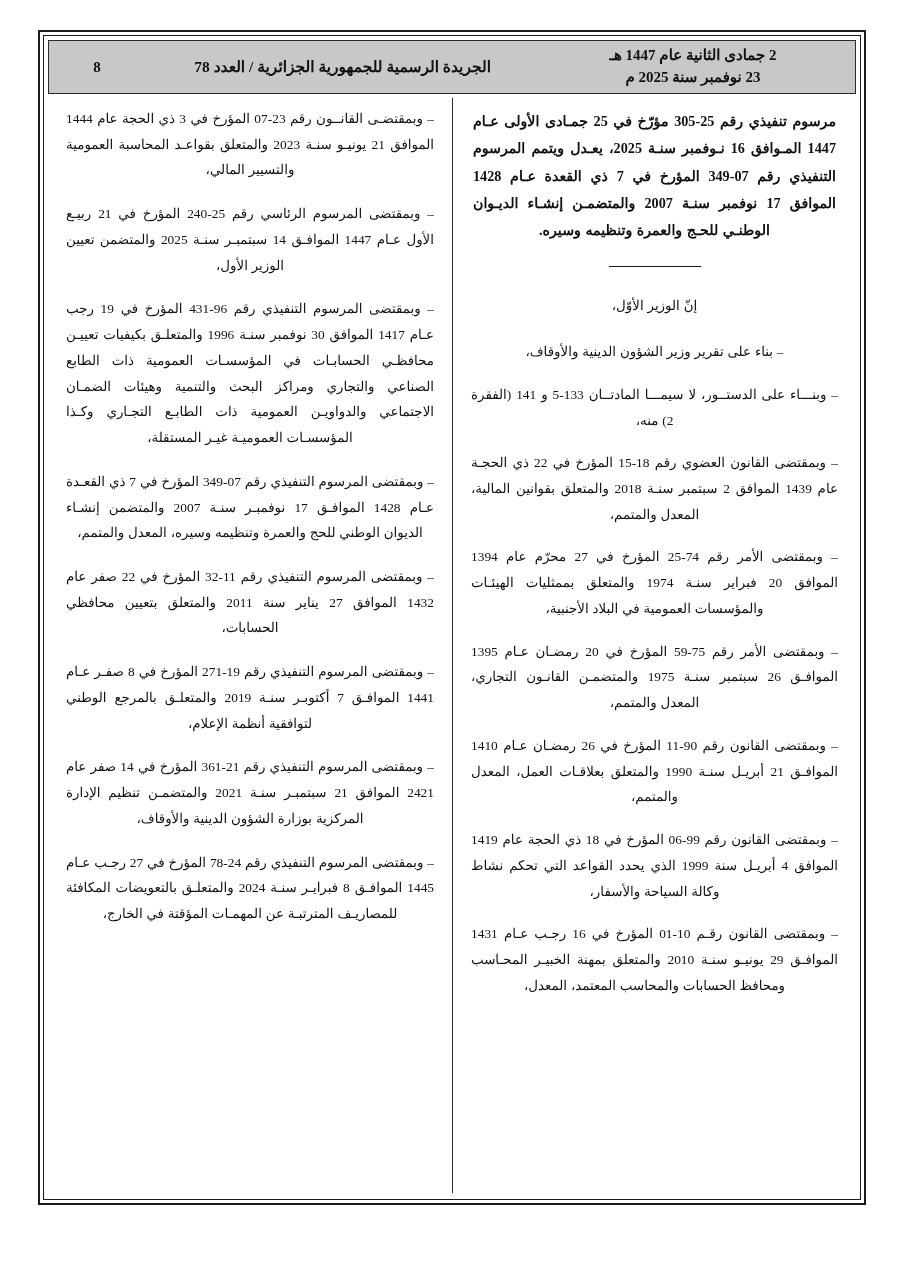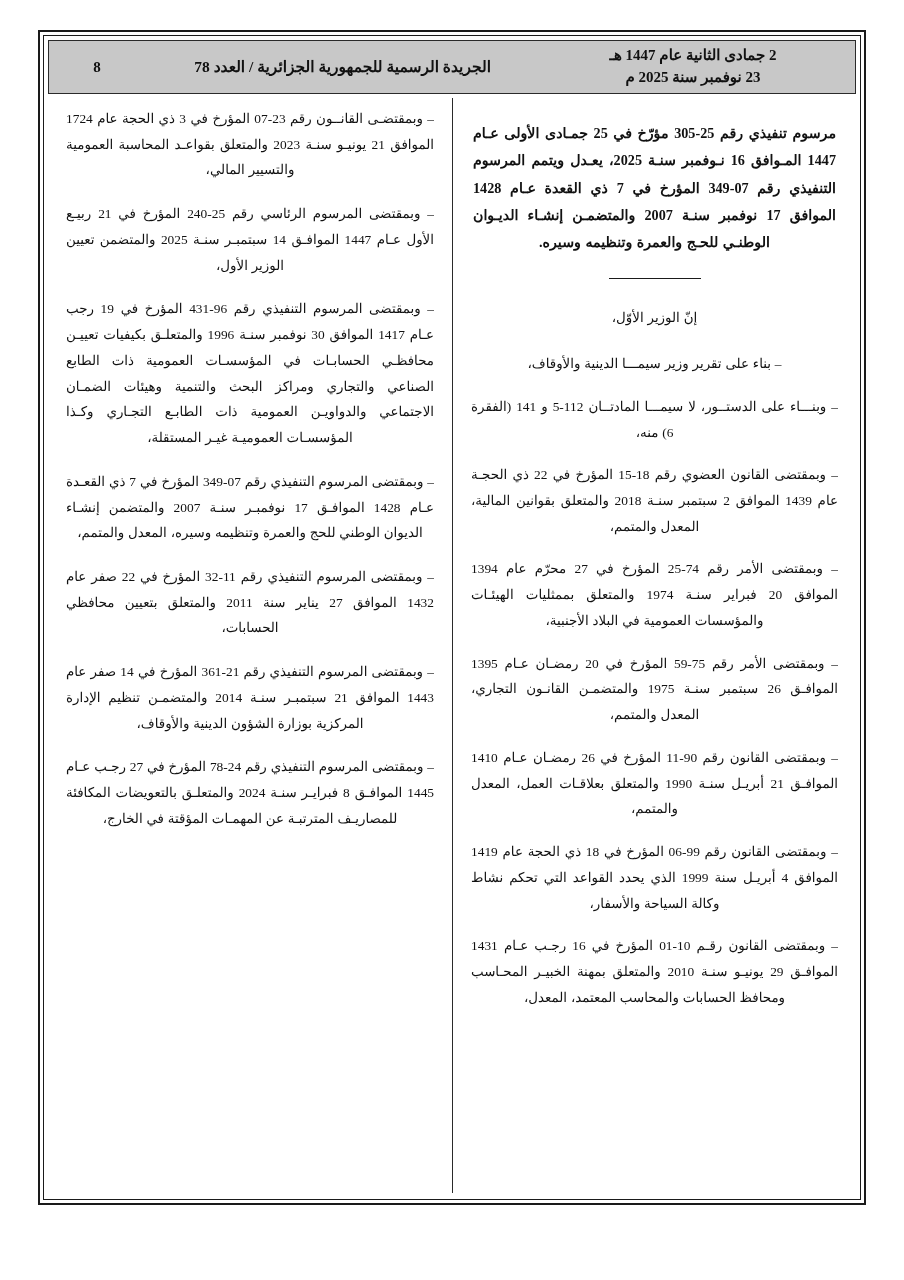--- a/index.html
+++ b/index.html
@@ -103,21 +103,21 @@
     width: 50%;
   }
 
   
   .decree-title {
     font-weight: bold;
     font-size: 14.2px;
     line-height: 1.92;
     text-align: justify;
     text-align-last: center;
-    margin: 16px 2px 0 2px;
+    margin: 4px 2px 0 2px;
     word-spacing: 1px;
   }
   .rule {
     width: 92px;
     height: 0;
     border-top: 1.6px solid #1a1a1a;
     margin: 22px auto 26px auto;
   }
   .para {
     font-size: 13.4px;
@@ -152,38 +152,39 @@
       <div class="masthead-pageno">8</div>
     </div>
 
     <div class="columns">
 
       <div class="col col-right">
         <div class="decree-title">مرسوم تنفيذي رقم 25-305 مؤرّخ في 25 جمـادى الأولى عـام 1447 المـوافق 16 نـوفمبر سنـة 2025، يعـدل ويتمم المرسوم التنفيذي رقم 07-349 المؤرخ في 7 ذي القعدة عـام 1428 الموافق 17 نوفمبر سنـة 2007 والمتضمـن إنشـاء الديـوان الوطنـي للحـج والعمرة وتنظيمه وسيره.</div>
         <div class="rule"></div>
         <div>
           <p class="para para-lead">إنّ الوزير الأوّل،</p>
-          <p class="para">– بناء على تقرير وزير سيمـــا الدينية والأوقاف،</p>
-          <p class="para">– وبنـــاء على الدستــور، لا سيمـــا المادتــان 112-5 و 141 (الفقرة 6) منه،</p>
+          <p class="para">– بناء على تقرير وزير الشؤون الدينية والأوقاف،</p>
+          <p class="para">– وبنـــاء على الدستــور، لا سيمـــا المادتــان 133-5 و 141 (الفقرة 2) منه،</p>
           <p class="para">– وبمقتضى القانون العضوي رقم 18-15 المؤرخ في 22 ذي الحجـة عام 1439 الموافق 2 سبتمبر سنـة 2018 والمتعلق بقوانين المالية، المعدل والمتمم،</p>
           <p class="para">– وبمقتضى الأمر رقم 74-25 المؤرخ في 27 محرّم عام 1394 الموافق 20 فبراير سنـة 1974 والمتعلق بممثليات الهيئـات والمؤسسات العمومية في البلاد الأجنبية،</p>
           <p class="para">– وبمقتضى الأمر رقم 75-59 المؤرخ في 20 رمضـان عـام 1395 الموافـق 26 سبتمبر سنـة 1975 والمتضمـن القانـون التجاري، المعدل والمتمم،</p>
           <p class="para">– وبمقتضى القانون رقم 90-11 المؤرخ في 26 رمضـان عـام 1410 الموافـق 21 أبريـل سنـة 1990 والمتعلق بعلاقـات العمل، المعدل والمتمم،</p>
           <p class="para">– وبمقتضى القانون رقم 99-06 المؤرخ في 18 ذي الحجة عام 1419 الموافق 4 أبريـل سنة 1999 الذي يحدد القواعد التي تحكم نشاط وكالة السياحة والأسفار،</p>
           <p class="para">– وبمقتضى القانون رقـم 10-01 المؤرخ في 16 رجـب عـام 1431 الموافـق 29 يونيـو سنـة 2010 والمتعلق بمهنة الخبيـر المحـاسب ومحافظ الحسابات والمحاسب المعتمد، المعدل،</p>
         </div>
       </div>
 
       <div class="col col-left">
         <div>
-          <p class="para">– وبمقتضـى القانــون رقم 23-07 المؤرخ في 3 ذي الحجة عام 1724 الموافق 21 يونيـو سنـة 2023 والمتعلق بقواعـد المحاسبة العمومية والتسيير المالي،</p>
+          <p class="para">– وبمقتضـى القانــون رقم 23-07 المؤرخ في 3 ذي الحجة عام 1444 الموافق 21 يونيـو سنـة 2023 والمتعلق بقواعـد المحاسبة العمومية والتسيير المالي،</p>
           <p class="para">– وبمقتضى المرسوم الرئاسي رقم 25-240 المؤرخ في 21 ربيـع الأول عـام 1447 الموافـق 14 سبتمبـر سنـة 2025 والمتضمن تعيين الوزير الأول،</p>
           <p class="para">– وبمقتضى المرسوم التنفيذي رقم 96-431 المؤرخ في 19 رجب عـام 1417 الموافق 30 نوفمبر سنـة 1996 والمتعلـق بكيفيات تعييـن محافظـي الحسابـات في المؤسسـات العمومية ذات الطابع الصناعي والتجاري ومراكز البحث والتنمية وهيئات الضمـان الاجتماعي والدواويـن العمومية ذات الطابـع التجـاري وكـذا المؤسسـات العموميـة غيـر المستقلة،</p>
           <p class="para">– وبمقتضى المرسوم التنفيذي رقم 07-349 المؤرخ في 7 ذي القعـدة عـام 1428 الموافـق 17 نوفمبـر سنـة 2007 والمتضمن إنشـاء الديوان الوطني للحج والعمرة وتنظيمه وسيره، المعدل والمتمم،</p>
           <p class="para">– وبمقتضى المرسوم التنفيذي رقم 11-32 المؤرخ في 22 صفر عام 1432 الموافق 27 يناير سنة 2011 والمتعلق بتعيين محافظي الحسابات،</p>
-          <p class="para">– وبمقتضى المرسوم التنفيذي رقم 21-361 المؤرخ في 14 صفر عام 1443 الموافق 21 سبتمبـر سنـة 2014 والمتضمـن تنظيم الإدارة المركزية بوزارة الشؤون الدينية والأوقاف،</p>
+          <p class="para">– وبمقتضى المرسوم التنفيذي رقم 19-271 المؤرخ في 8 صفـر عـام 1441 الموافـق 7 أكتوبـر سنـة 2019 والمتعلـق بالمرجع الوطني لتوافقية أنظمة الإعلام،</p>
+          <p class="para">– وبمقتضى المرسوم التنفيذي رقم 21-361 المؤرخ في 14 صفر عام 2421 الموافق 21 سبتمبـر سنـة 2021 والمتضمـن تنظيم الإدارة المركزية بوزارة الشؤون الدينية والأوقاف،</p>
           <p class="para">– وبمقتضى المرسوم التنفيذي رقم 24-78 المؤرخ في 27 رجـب عـام 1445 الموافـق 8 فبرايـر سنـة 2024 والمتعلـق بالتعويضات المكافئة للمصاريـف المترتبـة عن المهمـات المؤقتة في الخارج،</p>
         </div>
       </div>
 
     </div>
   </div>
 </div>
 
 </body></html>

